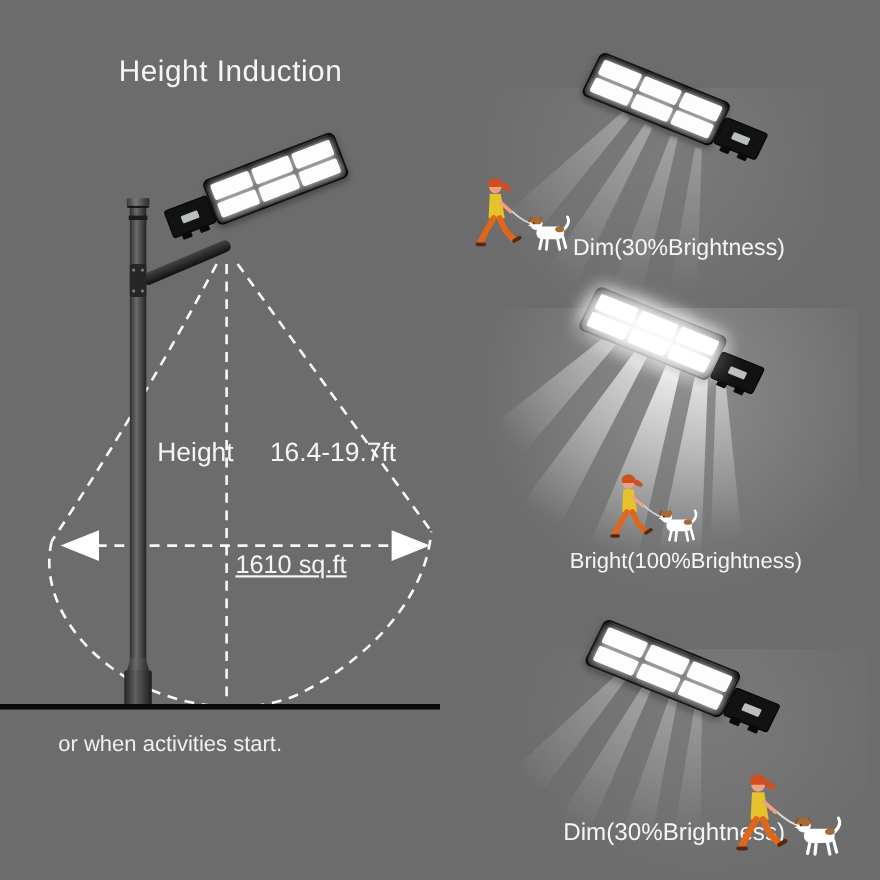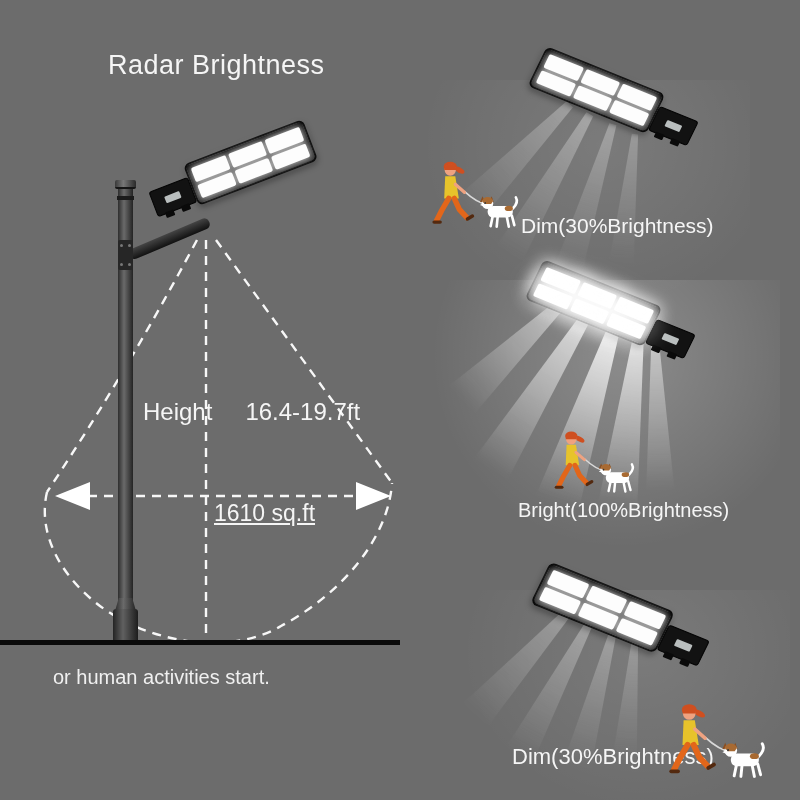--- a/index.html
+++ b/index.html
@@ -106,21 +106,21 @@
       <polygon points="58,38 60.5,43.5 55.5,43.5" fill="#8a4f22"></polygon>
       <polygon points="67,38 69,43.5 64.5,43.5" fill="#8a4f22"></polygon>
       <circle cx="63" cy="45" r="5.6" fill="#ffffff"></circle>
       <path d="M57.6,42.8 A5.6,5.6 0 0 1 68.4,42.8 L66.5,45.5 L59.5,45.5 Z" fill="var(--c-dog-patch,#a86a32)"></path>
       <polygon points="55.5,46.5 60,43.8 60,48.2" fill="#ffffff"></polygon>
       <circle cx="60.5" cy="44.6" r="0.9" fill="#333333"></circle>
     </g>
   </defs>
 </svg>
 
-<div class="abs title">Radar Brightness</div>
+<div class="abs title">Height Induction</div>
 
 <svg class="abs zone-svg" width="800" height="800" viewBox="0 0 800 800">
   <g stroke="var(--c-dashed-line,#ffffff)" stroke-width="2.4" fill="none" stroke-dasharray="9,7" opacity="0.95">
     <path d="M197,240 Q125,375 47,492"></path>
     <path d="M47,492 C33,552 88,612 150,632 C196,648 248,646 281,626 C338,596 388,541 392,483"></path>
     <path d="M216,240 L392,483"></path>
     <path d="M206,240 L206,640"></path>
     <path d="M72,496 L366,496"></path>
   </g>
   <polygon points="55,496 90,482 90,510" fill="var(--c-dashed-line,#ffffff)"></polygon>
@@ -158,21 +158,21 @@
 
 <div class="abs height-label">
   <span>Height</span>
   <span>16.4-19.7ft</span>
 </div>
 <div class="abs area-label">1610 sq.ft</div>
 
 <div class="abs ground-line"></div>
 
 <div class="abs caption">
-  <div>or human activities start.</div>
+  <div>or when activities start.</div>
 </div>
 
 <div class="fog" style="left:420px;top:80px;width:330px;height:230px;--f:.10;"></div>
 <div class="beam" style="left:552px;top:104px;width:36px;height:160px;transform:rotate(44deg);--o:.30;"></div>
 <div class="beam" style="left:574px;top:114px;width:32px;height:175px;transform:rotate(30deg);--o:.34;"></div>
 <div class="beam" style="left:598px;top:124px;width:30px;height:165px;transform:rotate(17deg);--o:.30;"></div>
 <div class="beam" style="left:622px;top:134px;width:26px;height:140px;transform:rotate(6deg);--o:.25;"></div>
 
 <div class="abs lamp" style="left:531px;top:76px;transform:rotate(22deg) skewX(-4deg);">
   <div class="lamp-body">

